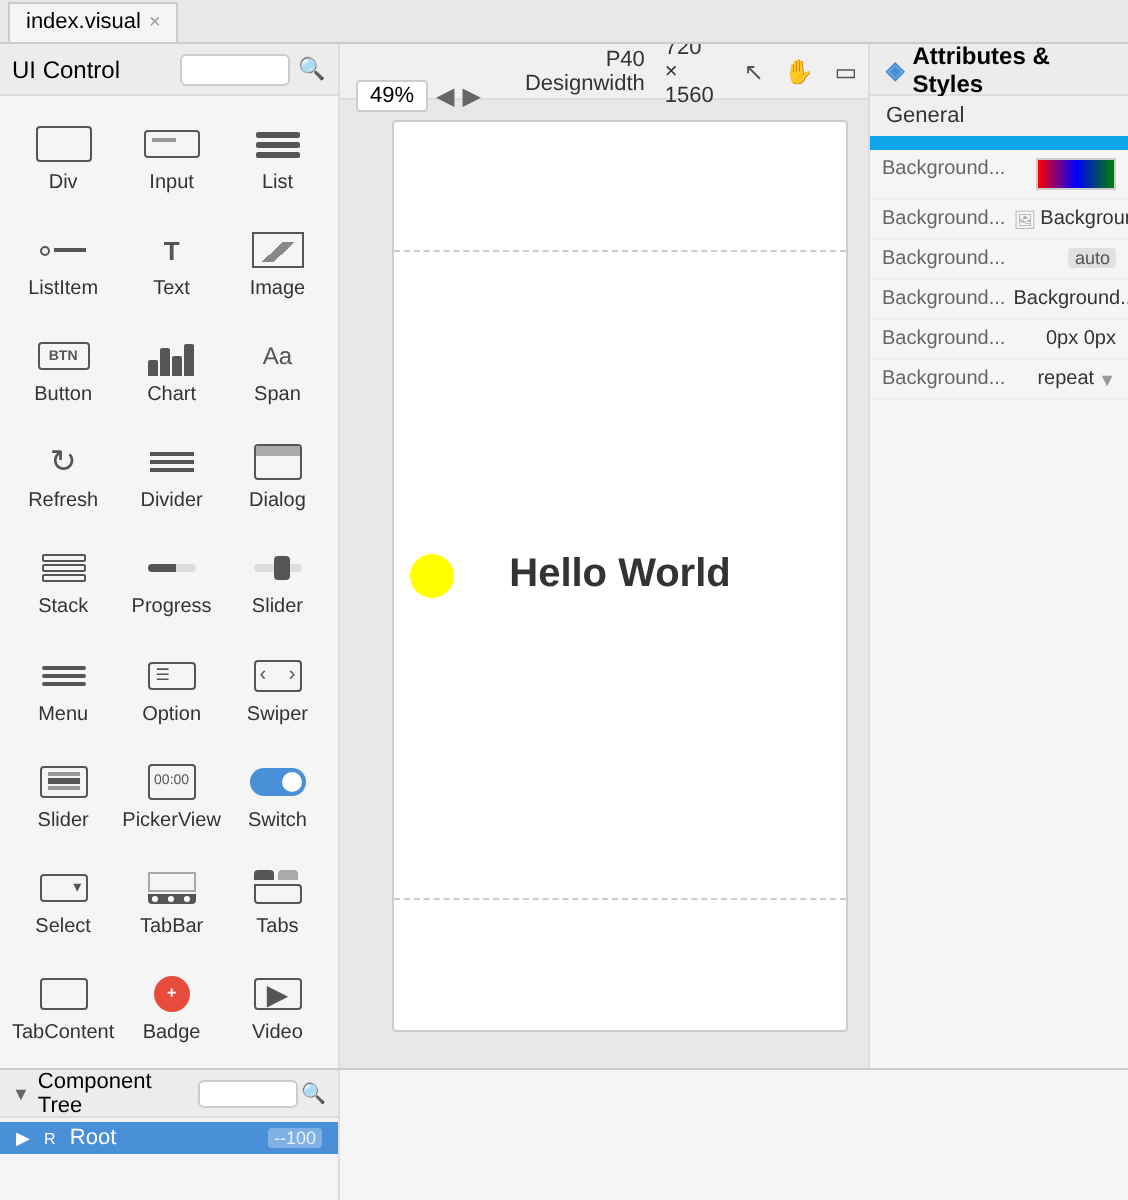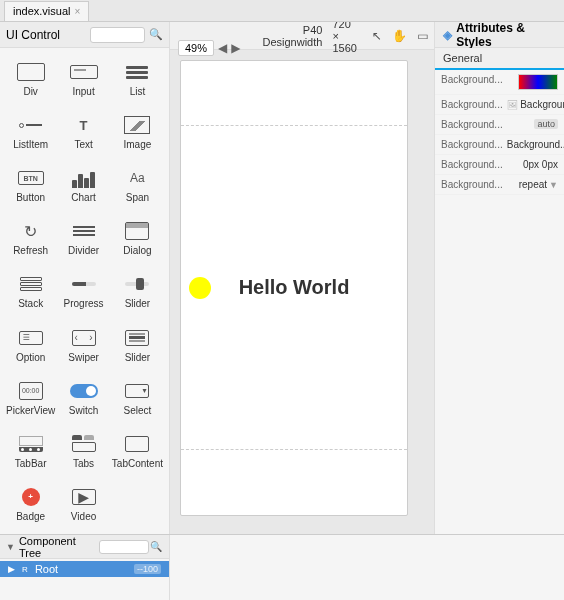--- a/index.html
+++ b/index.html
@@ -75,32 +75,32 @@
     .icon-badge { width: 18px; height: 18px; background: #e74c3c; border-radius: 50%; display: flex; align-items: center; justify-content: center; font-size: 8px; color: white; font-weight: bold; }
     .icon-video { border: 1px solid #555; width: 24px; height: 16px; border-radius: 2px; display: flex; align-items: center; justify-content: center; font-size: 14px; color: #555; }
 
     
     .center-panel { flex: 1; display: flex; flex-direction: column; background: #e8e8e8; overflow: hidden; }
     .canvas-toolbar { height: 28px; background: #f0f0f0; border-bottom: 1px solid #ddd; display: flex; align-items: center; padding: 0 8px; gap: 6px; font-size: 11px; }
     .canvas-toolbar-left { display: flex; align-items: center; gap: 4px; margin-top: 24px; }
     .canvas-toolbar-tools { display: flex; align-items: center; gap: 3px; margin-left: 4px; }
     .tool-btn { width: 20px; height: 18px; display: flex; align-items: center; justify-content: center; border: none; background: transparent; cursor: pointer; color: #555; font-size: 12px; border-radius: 2px; }
     .zoom-display { font-size: 11px; background: white; border: 1px solid #ccc; padding: 1px 4px; border-radius: 2px; width: 36px; text-align: center; }
-    .canvas-area { flex: 1; display: flex; align-items: flex-start; justify-content: flex-start; padding: 10px; overflow: auto; position: relative; }
+    .canvas-area { flex: 1; display: flex; align-items: flex-start; justify-content: flex-end; padding: 10px; overflow: auto; position: relative; }
     .device-frame { width: 228px; height: 456px; background: white; border: 1px solid #ccc; border-radius: 2px; position: relative; display: flex; flex-direction: column; }
     .device-top { height: 65px; border-bottom: 1px dashed #ccc; }
     .device-middle { flex: 1; display: flex; align-items: center; justify-content: center; border-bottom: 1px dashed #ccc; position: relative; }
     .hello-world { font-size: 20px; font-weight: bold; color: #333; }
     .cursor-circle { width: 22px; height: 22px; background: #ffff00; border-radius: 50%; position: absolute; left: 8px; top: 50%; transform: translateY(-50%); }
     .device-bottom { height: 65px; }
 
     
     .right-panel { width: 130px; background: #f5f5f5; border-left: 1px solid #ddd; display: flex; flex-direction: column; flex-shrink: 0; }
     .right-panel-header { padding: 4px 8px; font-size: 12px; font-weight: 600; background: #ececec; border-bottom: 1px solid #ddd; height: 26px; display: flex; align-items: center; }
-    .attr-section-title { padding: 4px 8px; font-size: 11px; font-weight: 500; color: #333; border-bottom: 2px solid #0ea5e9; background: #f0f0f0; }
+    .attr-section-title { padding: 4px 8px; font-size: 11px; font-weight: 500; color: #333; border-bottom: 7px solid #0ea5e9; background: #f0f0f0; }
     .attr-row { display: flex; justify-content: space-between; align-items: flex-start; padding: 4px 6px; border-bottom: 1px solid #f0f0f0; gap: 4px; }
     .attr-label { font-size: 10px; color: #666; flex: 1; }
     .attr-value { font-size: 10px; color: #333; flex: 1; text-align: right; }
     .attr-color-preview { width: 40px; height: 16px; background: linear-gradient(to right, red, blue, green); border: 1px solid #ccc; }
     .attr-color-preview2 { display: flex; align-items: center; gap: 2px; }
     .attr-auto-badge { background: #e0e0e0; padding: 0 3px; border-radius: 2px; font-size: 9px; color: #555; }
     .expand-icon { font-size: 9px; color: #999; cursor: pointer; }
 
     
     .bottom-section { display: flex; height: 66px; border-top: 1px solid #ccc; background: #f5f5f5; }
@@ -255,20 +255,30 @@
       </div>
       <div class="component-item">
         <div class="component-icon">
           <div class="icon-slider"></div>
         </div>
         <span class="component-label">Slider</span>
       </div>
 
       <div class="component-item">
         <div class="component-icon">
+          <div class="icon-menu">
+            <div class="icon-menu-line"></div>
+            <div class="icon-menu-line"></div>
+            <div class="icon-menu-line"></div>
+          </div>
+        </div>
+        <span class="component-label">Menu</span>
+      </div>
+      <div class="component-item">
+        <div class="component-icon">
           <div class="icon-option">
             <span>☰</span>
           </div>
         </div>
         <span class="component-label">Option</span>
       </div>
       <div class="component-item">
         <div class="component-icon">
           <div class="icon-swiper">
             <span>‹</span>

